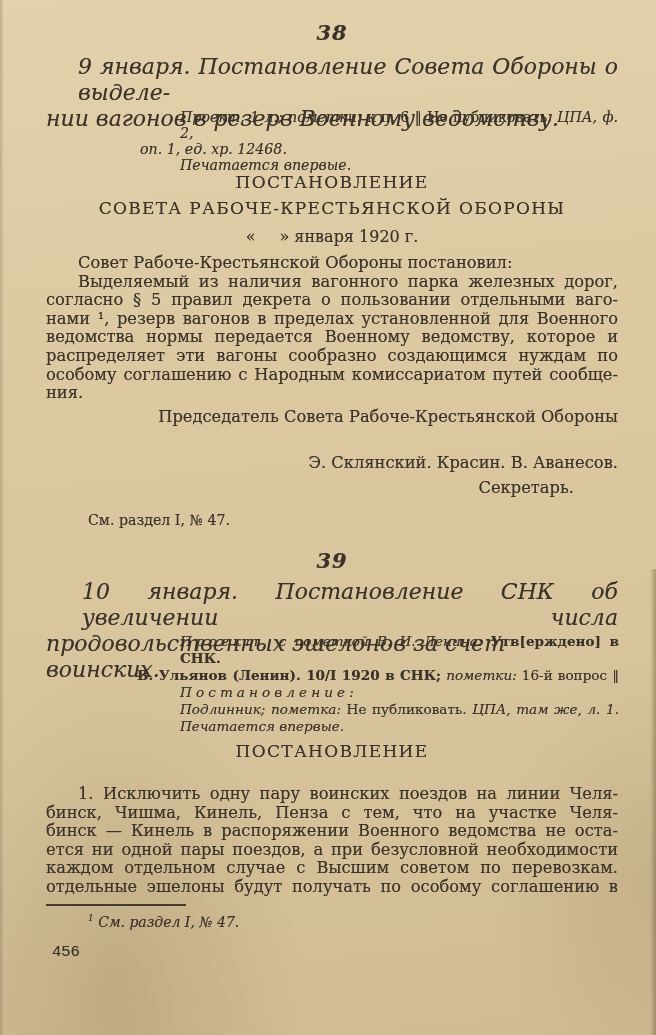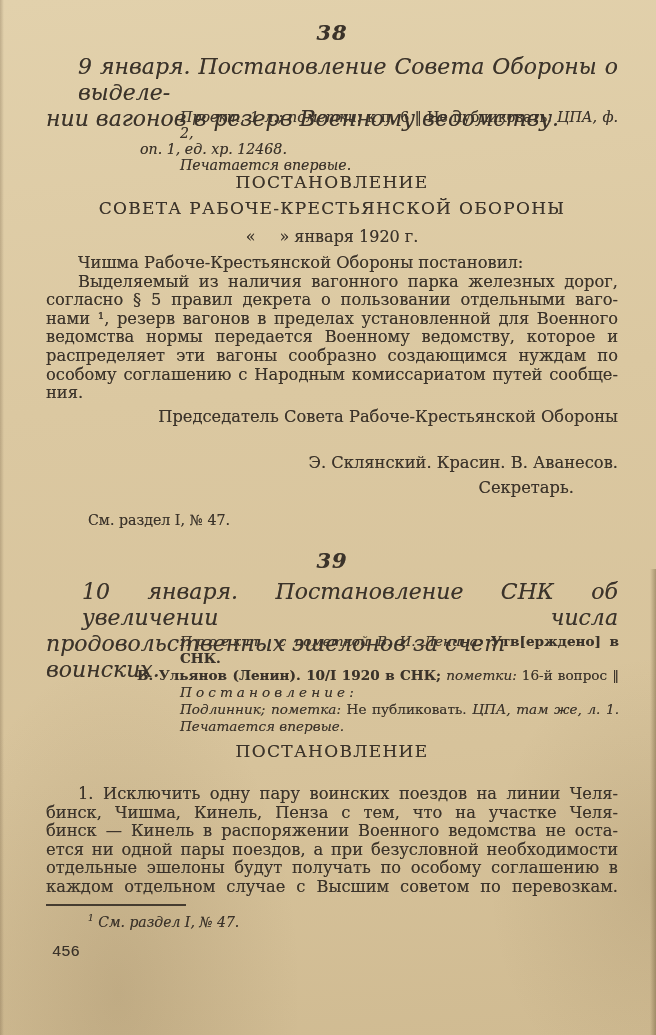--- a/index.html
+++ b/index.html
@@ -63,21 +63,21 @@
     <div class="i">оп. 1, ед. хр. 12468.</div>
     <div class="i ind40">Печатается впервые.</div>
   </div>
 
   <div class="abs tcol center caps" style="top:172px;">ПОСТАНОВЛЕНИЕ</div>
   <div class="abs tcol center caps" style="top:198px;">СОВЕТА РАБОЧЕ-КРЕСТЬЯНСКОЙ ОБОРОНЫ</div>
 
   <div class="abs tcol center dateline" style="top:227px;">«  » января 1920 г.</div>
 
   <div class="abs tcol body" style="top:254px;">
-    <div class="ind32">Чишма Рабоче-Крестьянской Обороны постановил:</div>
+    <div class="ind32">Совет Рабоче-Крестьянской Обороны постановил:</div>
     <div class="j ind32">Выделяемый из наличия вагонного парка железных дорог,</div>
     <div class="j">согласно § 5 правил декрета о пользовании отдельными ваго-</div>
     <div class="j">нами ¹, резерв вагонов в пределах установленной для Военного</div>
     <div class="j">ведомства нормы передается Военному ведомству, которое и</div>
     <div class="j">распределяет эти вагоны сообразно создающимся нуждам по</div>
     <div class="j">особому соглашению с Народным комиссариатом путей сообще-</div>
     <div>ния.</div>
   </div>
 
   <div class="abs tcol right sig" style="top:407px;">Председатель Совета Рабоче-Крестьянской Обороны</div>
@@ -101,22 +101,22 @@
     <div class="i ind43">Печатается впервые.</div>
   </div>
 
   <div class="abs tcol center caps" style="top:741px;">ПОСТАНОВЛЕНИЕ</div>
 
   <div class="abs tcol body" style="top:785px;">
     <div class="j ind32">1. Исключить одну пару воинских поездов на линии Челя-</div>
     <div class="j">бинск, Чишма, Кинель, Пенза с тем, что на участке Челя-</div>
     <div class="j">бинск — Кинель в распоряжении Военного ведомства не оста-</div>
     <div class="j">ется ни одной пары поездов, а при безусловной необходимости</div>
+    <div class="j">каждом отдельном случае с Высшим советом по перевозкам.</div>
     <div class="j">отдельные эшелоны будут получать по особому соглашению в</div>
-    <div class="j">каждом отдельном случае с Высшим советом по перевозкам.</div>
   </div>
 
   <div class="abs rule" style="top:904px;left:46px;width:140px;"></div>
 
   <div class="abs tcol fnote ind42" style="top:914px;box-sizing:border-box;"><sup>1</sup> <span>См. раздел I, № 47.</span></div>
 
   <div class="abs" style="top:943px;left:52px;font-size:15.5px;font-family:Liberation Mono, monospace;">456</div>
 
 </div>
 

